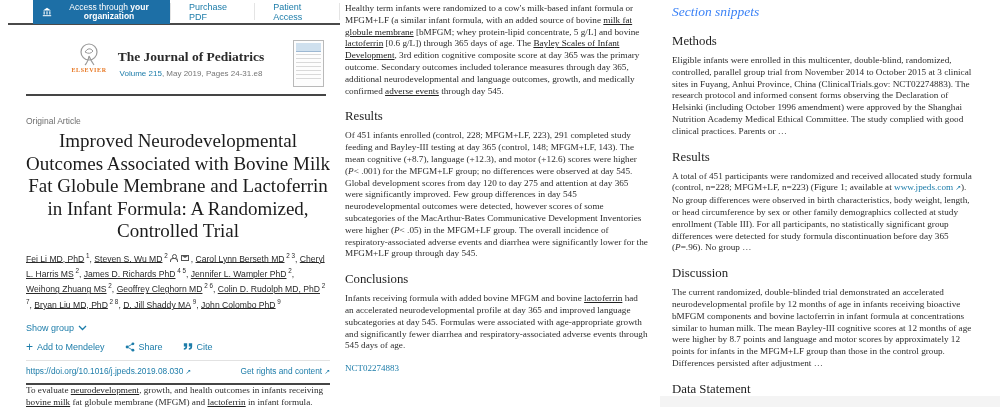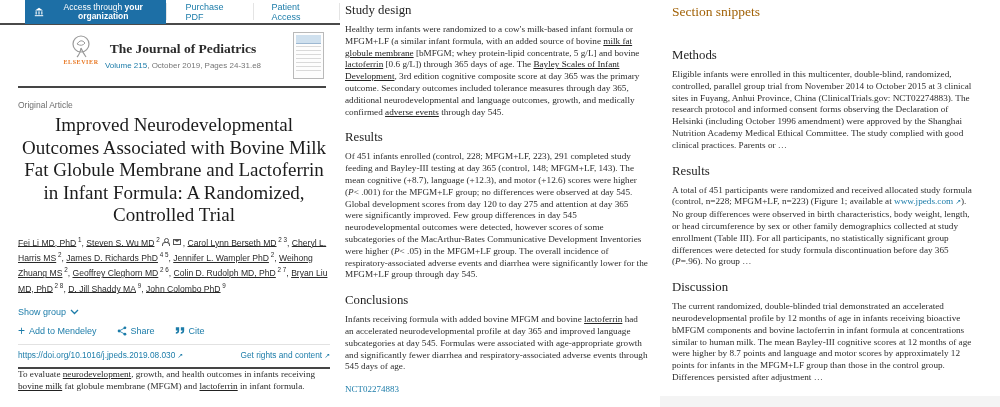--- a/index.html
+++ b/index.html
@@ -2,34 +2,34 @@
 <html><head>
 <meta charset="utf-8">
 <style>
   * { box-sizing: border-box; }
   html,body { margin:0; padding:0; background:#fff; }
   body { width:1000px; height:407px; overflow:hidden; font-family:"Liberation Sans","DejaVu Sans",sans-serif; }
   .page { position:relative; width:1000px; height:407px; overflow:hidden; background:#fff; }
   .serif { font-family:"Liberation Serif","DejaVu Serif",serif; }
 
   
-  .col { position:absolute; top:0; height:407px; overflow:hidden; }
+  .col { position:absolute; top:0; height:407px; overflow:hidden;padding-left:8px; }
   .col-left  { left:0;     width:340px; }
   .col-mid   { left:345px; width:305px; padding:3px 2px 0 0; }
   .col-right { left:672px; width:304px; padding:4px 2px 0 0; }
 
   
   .topbar { display:flex; align-items:center; height:25px; padding-left:25px; border-bottom:2px solid #4a4a4a; background:#fff; }
   .access-btn { display:inline-flex; align-items:center; gap:5px; background:#1d6fa6; color:#fff; font-size:8.5px; padding:4px 9px; border:none; cursor:pointer; line-height:1; }
   .access-btn b { font-weight:bold; }
   .top-link { font-size:9px; color:#1c7ca9; padding:0 18px; height:17px; display:inline-flex; align-items:center; border-left:1px solid #e4e4e4; cursor:pointer; }
   .top-link:last-child { border-right:1px solid #e4e4e4; }
 
   
-  .banner { position:relative; height:59px; margin:4px 8px; }
+  .banner { position:relative; height:59px; margin:12px 8px; }
   .banner-rule { position:absolute; left:10px; right:6px; bottom:0; border-bottom:2px solid #454545; }
   .elsevier { position:absolute; left:48px; top:5px; width:50px; text-align:center; }
   .elsevier-word { font-family:"Liberation Serif",serif; font-size:6px; font-weight:bold; color:#e87722; letter-spacing:0.6px; margin-top:-1px; }
   .jtitle-wrap { position:absolute; left:90px; top:12px; width:170px; text-align:center; }
   .jtitle { font-size:13.5px; color:#2b2b2b; font-weight:600; }
   .jissue { font-size:8px; color:#767676; margin-top:4px; }
   .jissue .seg-tl { cursor:pointer; }
   .cover { position:absolute; right:8px; top:3px; width:31px; height:47px; border:1px solid #b9b9b9; background:#fdfdfd; padding:2px; }
   .cover-head { height:9px; background:#cfe0ee; border-bottom:1px solid #9db8d2; margin-bottom:2px; }
   .cover-lines { height:28px; background:repeating-linear-gradient(#d9d9d9 0 1px, transparent 1px 4px); }
@@ -50,21 +50,21 @@
 
   
   .sec-h { font-family:"Liberation Serif","DejaVu Serif",serif; font-size:12.8px; font-weight:500; color:#1f1f1f; margin:12px 0 6px 0; }
   .sec-h.first { margin-top:0; }
   .body-p { font-family:Liberation Serif, serif; font-size:9.2px; line-height:11.8px; color:#2d2d2d; margin:0 0 11px 0; }
   .seg-ln { color:#222; text-decoration:underline; text-underline-offset:1px; cursor:pointer; }
   .seg-tl { color:#1c7ca9; cursor:pointer; }
   .seg-i  { font-style:italic; }
   .ext-arrow { font-size:7px; margin-left:2px; color:#1c7ca9; }
   .nct-link { font-size:9px; margin-top:2px; }
-  .snippets-h { font-family:"Liberation Serif","DejaVu Serif",serif; font-size:13.5px; color:#a16207; font-weight:500; margin:0 0 28px 0; }
+  .snippets-h { font-family:"Liberation Serif","DejaVu Serif",serif; font-size:13.5px; color:#3b82f6; font-weight:500; margin:0 0 14px 0;font-style:italic; }
   .bottom-gray { position:absolute; left:660px; top:396px; right:0; height:11px; background:#f4f4f4; }
 
   
   .inline-icon { display:inline-block; position:relative; vertical-align:baseline; margin:0 2px; }
   .icon-person { width:7px; height:7px; }
   .icon-person::before { content:""; position:absolute; left:2px; top:0; width:3px; height:3px; border:0.8px solid #555; border-radius:50%; }
   .icon-person::after { content:""; position:absolute; left:0.5px; top:3.6px; width:6px; height:3px; border:0.8px solid #555; border-bottom:none; border-radius:3px 3px 0 0; }
   .icon-envelope { width:8px; height:6px; border:0.9px solid #555; }
   .icon-envelope::before { content:""; position:absolute; left:0; top:0; width:0; height:0; border-left:3.2px solid transparent; border-right:3.2px solid transparent; border-top:2.6px solid #555; margin-left:0.2px; }
   svg.mini { display:block; }
@@ -97,21 +97,21 @@
       <div class="elsevier">
         <svg class="mini" width="26" height="26" viewBox="0 0 26 26" style="margin:0 auto;">
           <circle cx="13" cy="10" r="8" fill="none" stroke="#9a9a9a" stroke-width="1.2"></circle>
           <path d="M9 10 q4 -6 8 -1 q-3 4 -8 1" fill="none" stroke="#9a9a9a" stroke-width="1"></path>
           <path d="M13 14 q-1 6 -4 9 M13 14 q2 5 5 9" fill="none" stroke="#9a9a9a" stroke-width="1.2"></path>
         </svg>
         <div class="elsevier-word">ELSEVIER</div>
       </div>
       <div class="jtitle-wrap">
         <div class="jtitle serif">The Journal of Pediatrics</div>
-        <div class="jissue"><span class="seg-tl">Volume 215</span><span>, October 2019, Pages 24-31.e8</span></div>
+        <div class="jissue"><span class="seg-tl">Volume 215</span><span>, May 2019, Pages 24-31.e8</span></div>
       </div>
       <div class="cover">
         <div class="cover-head"></div>
         <div class="cover-lines"></div>
       </div>
       <div class="banner-rule"></div>
     </div>
 
     <div class="article-head">
       <div class="article-type">Original Article</div>
@@ -155,21 +155,20 @@
       </div>
 
       <p class="body-p">To evaluate <span class="seg-ln">neurodevelopment</span>, growth, and health outcomes in infants receiving <span class="seg-ln">bovine milk</span> fat globule membrane (MFGM) and <span class="seg-ln">lactoferrin</span> in infant formula.</p>
 
       
       
     </div>
   </div>
 
   <div class="col col-mid">
-    <h3 class="sec-h first">Study design</h3>
     <p class="body-p">Healthy term infants were randomized to a cow's milk-based infant formula or MFGM+LF (a similar infant formula, with an added source of bovine <span class="seg-ln">milk fat globule membrane</span> [bMFGM; whey protein-lipid concentrate, 5 g/L] and bovine <span class="seg-ln">lactoferrin</span> [0.6 g/L]) through 365 days of age. The <span class="seg-ln">Bayley Scales of Infant Development</span>, 3rd edition cognitive composite score at day 365 was the primary outcome. Secondary outcomes included tolerance measures through day 365, additional neurodevelopmental and language outcomes, growth, and medically confirmed <span class="seg-ln">adverse events</span> through day 545.</p>
 
     <h3 class="sec-h">Results</h3>
     <p class="body-p">Of 451 infants enrolled (control, 228; MFGM+LF, 223), 291 completed study feeding and Bayley-III testing at day 365 (control, 148; MFGM+LF, 143). The mean cognitive (+8.7), language (+12.3), and motor (+12.6) scores were higher (<span class="seg-i">P</span>&lt; .001) for the MFGM+LF group; no differences were observed at day 545. Global development scores from day 120 to day 275 and attention at day 365 were significantly improved. Few group differences in day 545 neurodevelopmental outcomes were detected, however scores of some subcategories of the MacArthur-Bates Communicative Development Inventories were higher (<span class="seg-i">P</span>&lt; .05) in the MFGM+LF group. The overall incidence of respiratory-associated adverse events and diarrhea were significantly lower for the MFGM+LF group through day 545.</p>
 
     <h3 class="sec-h">Conclusions</h3>
     <p class="body-p">Infants receiving formula with added bovine MFGM and bovine <span class="seg-ln">lactoferrin</span> had an accelerated neurodevelopmental profile at day 365 and improved language subcategories at day 545. Formulas were associated with age-appropriate growth and significantly fewer diarrhea and respiratory-associated adverse events through 545 days of age.</p>
 
     <p class="body-p nct-link"><span class="seg-tl">NCT02274883</span></p>
 

